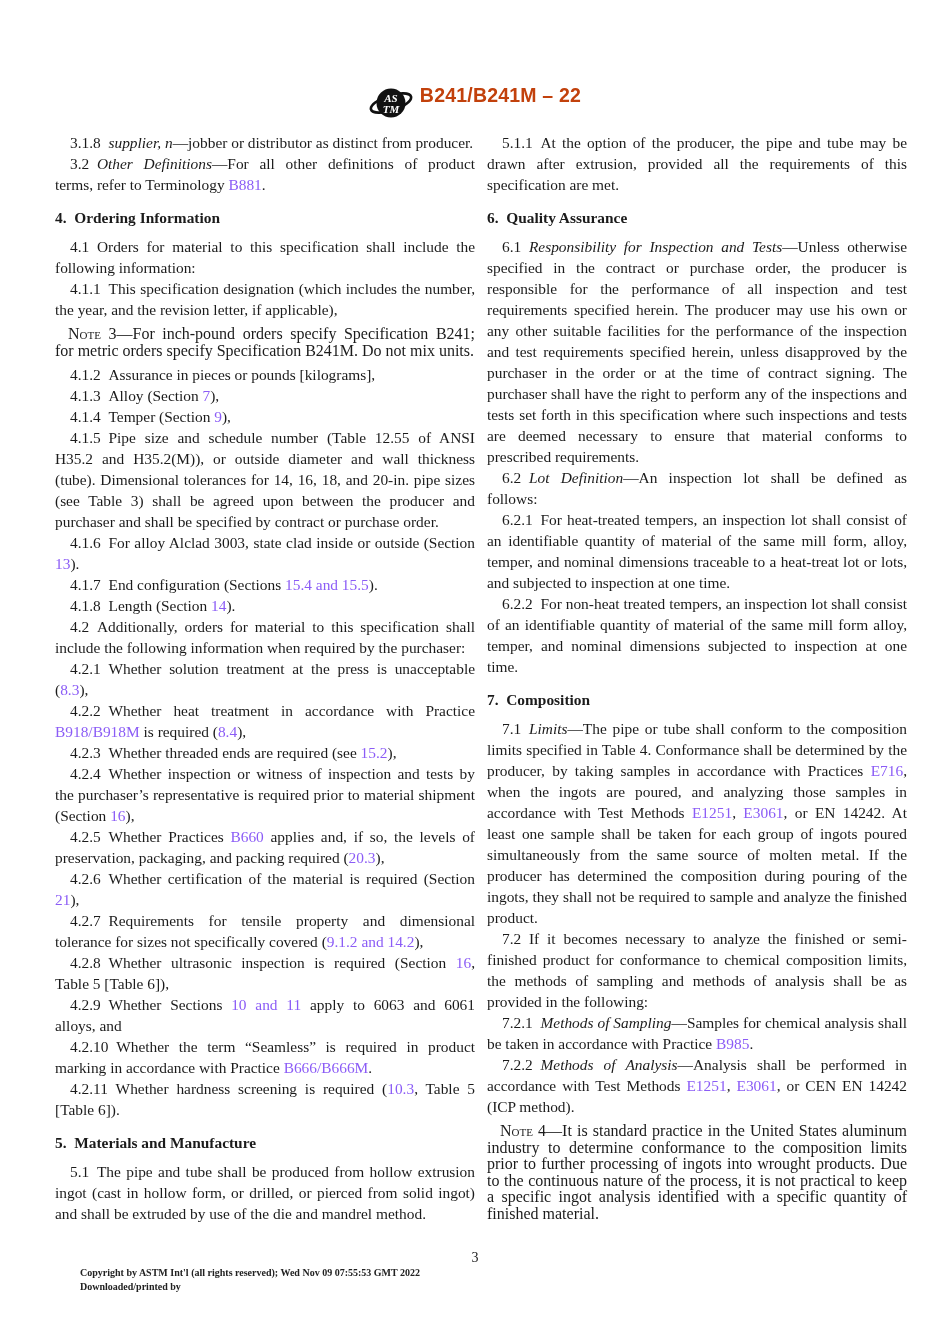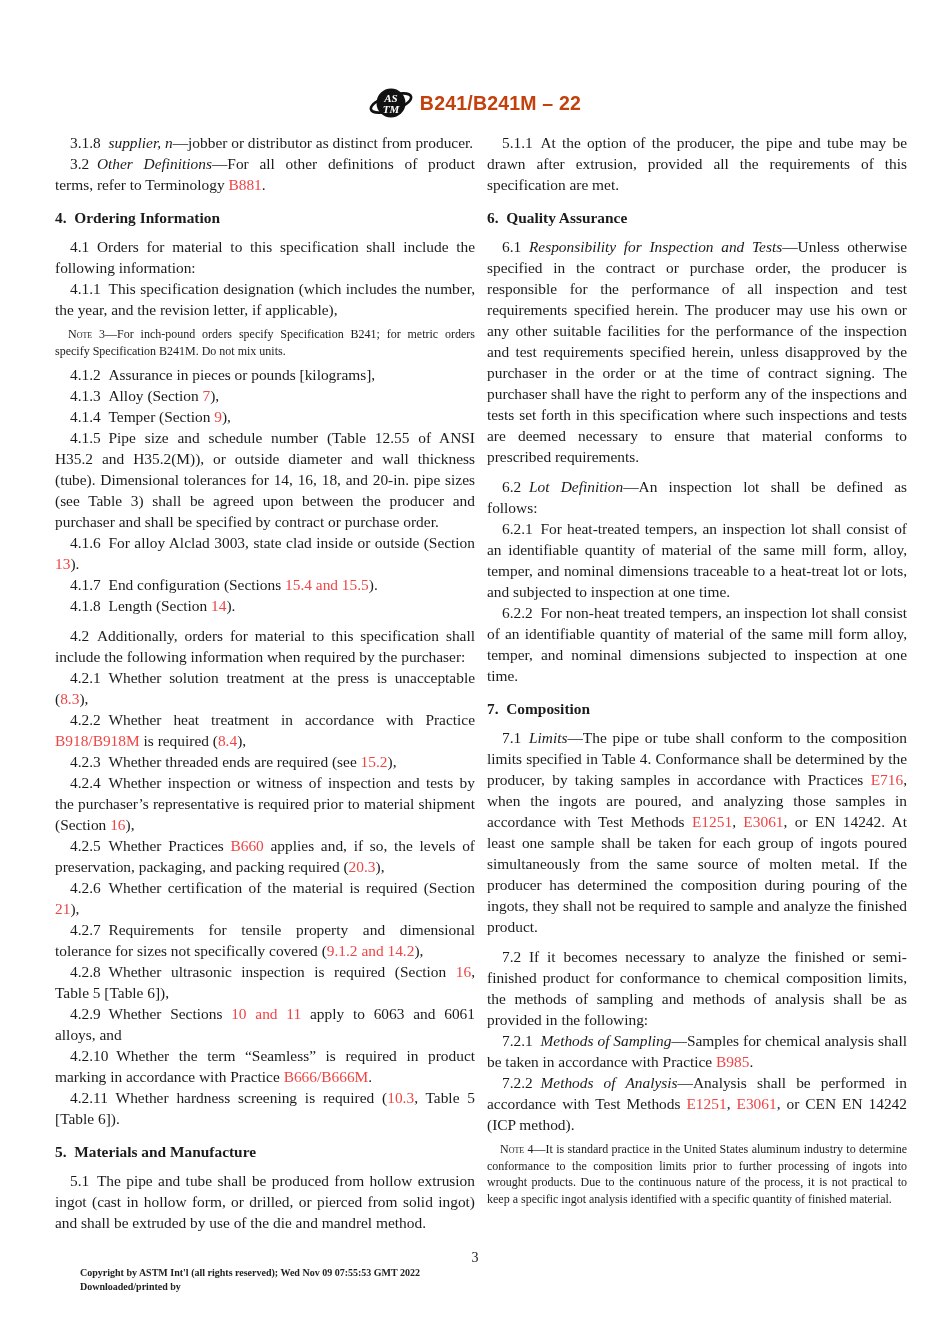--- a/index.html
+++ b/index.html
@@ -5,38 +5,38 @@
   * { box-sizing: border-box; }
   html, body { margin: 0; padding: 0; }
   body { width: 950px; height: 1344px; background: #ffffff; overflow: hidden; }
   .page {
     position: relative; width: 950px; height: 1344px;
     background: #ffffff; color: #1b1b1b;
     font-family: "Liberation Serif", serif;
   }
   .header {
     position: absolute; top: 84px; left: 0; width: 950px;
-    display: flex; align-items: center; justify-content: center; gap: 7px;
+    display: flex; justify-content: center; gap: 7px;
   }
   .logo { width: 44px; height: 38px; flex: 0 0 auto; }
   .doc-title {
     font-family: "Liberation Sans", sans-serif;
     font-weight: 700; font-size: 19.5px; letter-spacing: 0.2px; color: #c2410c;
   }
   .columns {
     position: absolute; top: 132px; left: 55px; width: 852px;
     display: flex; gap: 12px;
   }
   .col { width: 420px; font-size: 15.4px; line-height: 21px; text-align: justify; }
   .para { text-indent: 15px; }
-  .para.gap { margin-top: 9px; }
+  .para.gap { margin-top: 0; }
   .heading { font-weight: 700; margin-top: 12px; margin-bottom: 8px; text-align: left; }
-  .note { font-size: 12px; line-height: 16.5px; text-indent: 13px; margin-top: 6px; margin-bottom: 5px; }
+  .note { font-size: 16px; line-height: 16.5px; text-indent: 13px; margin-top: 6px; margin-bottom: 5px; }
   .italic { font-style: italic; }
-  .red { color: #ef4444; margin-top: 17px; }
+  .red { color: #8b5cf6; margin-top: 17px; }
   .smallcaps { font-variant: small-caps; }
   .page-num { position: absolute; top: 1250px; left: 0; width: 950px; text-align: center; font-size: 14px; }
   .copyright {
     position: absolute; top: 1266px; left: 80px; width: 720px;
     font-size: 10px; line-height: 13.5px; color: #222222; text-align: left; font-weight: bold;
   }
 </style>
 </head>
 <body>
 

